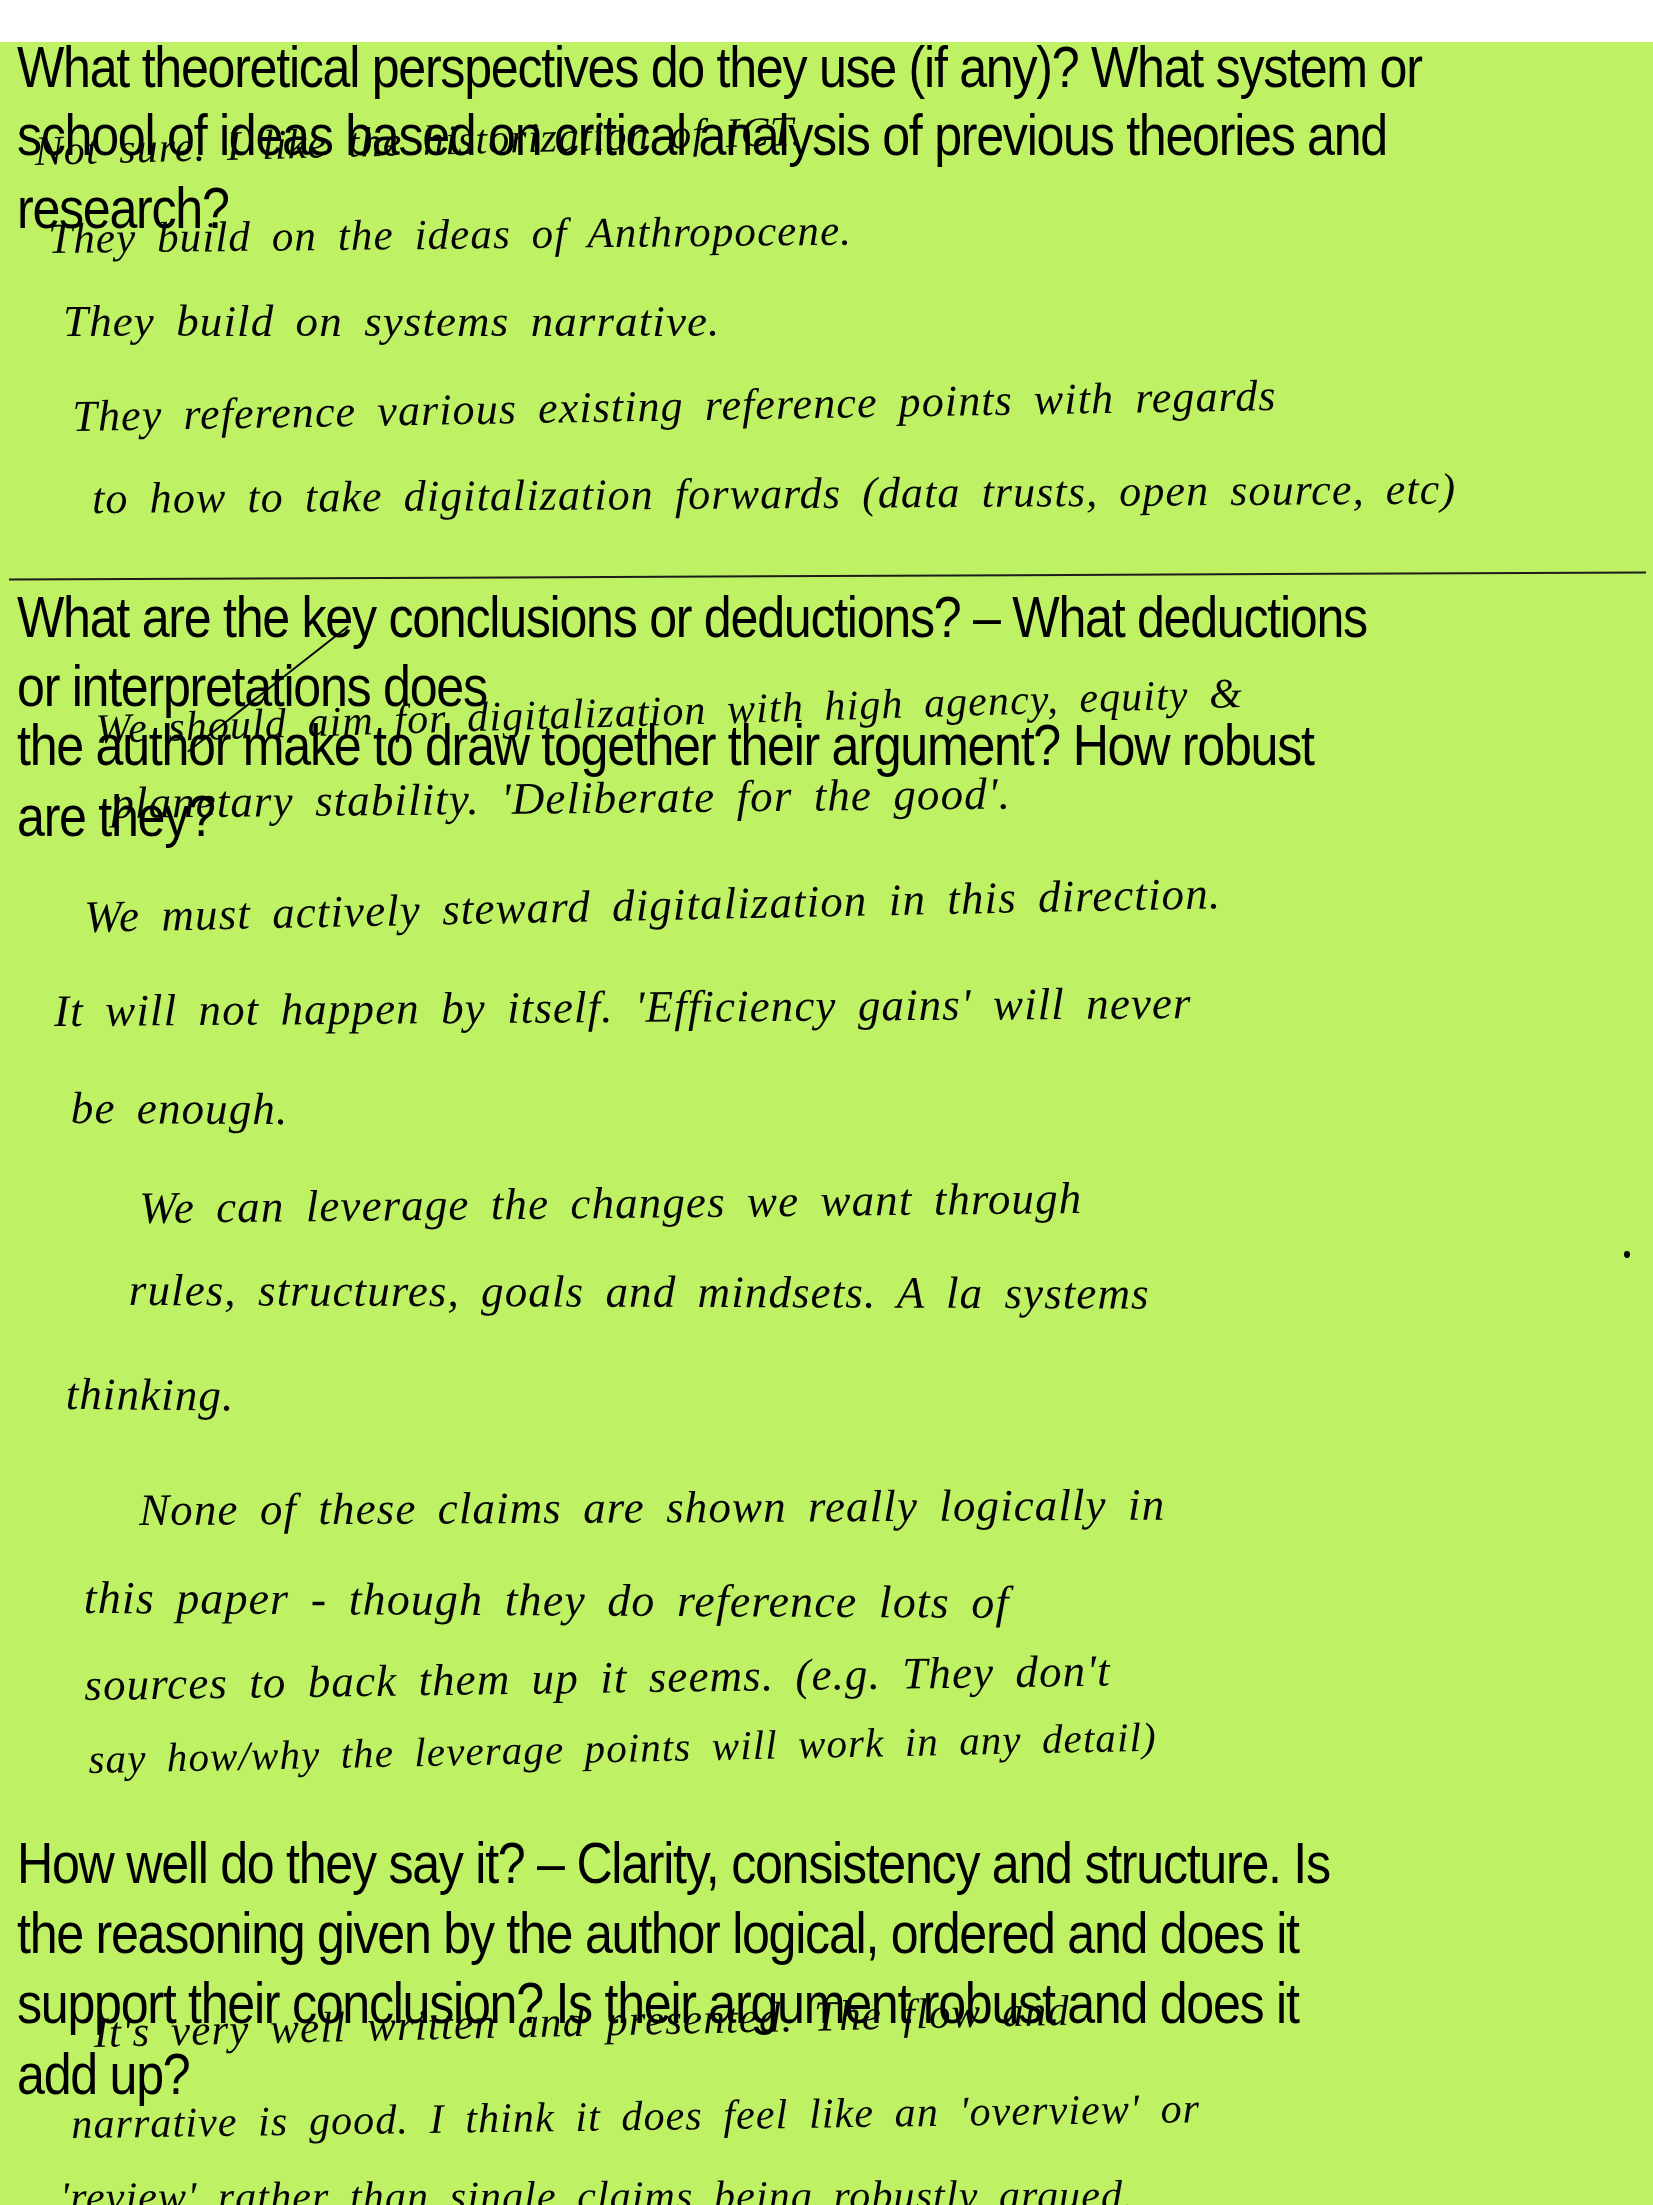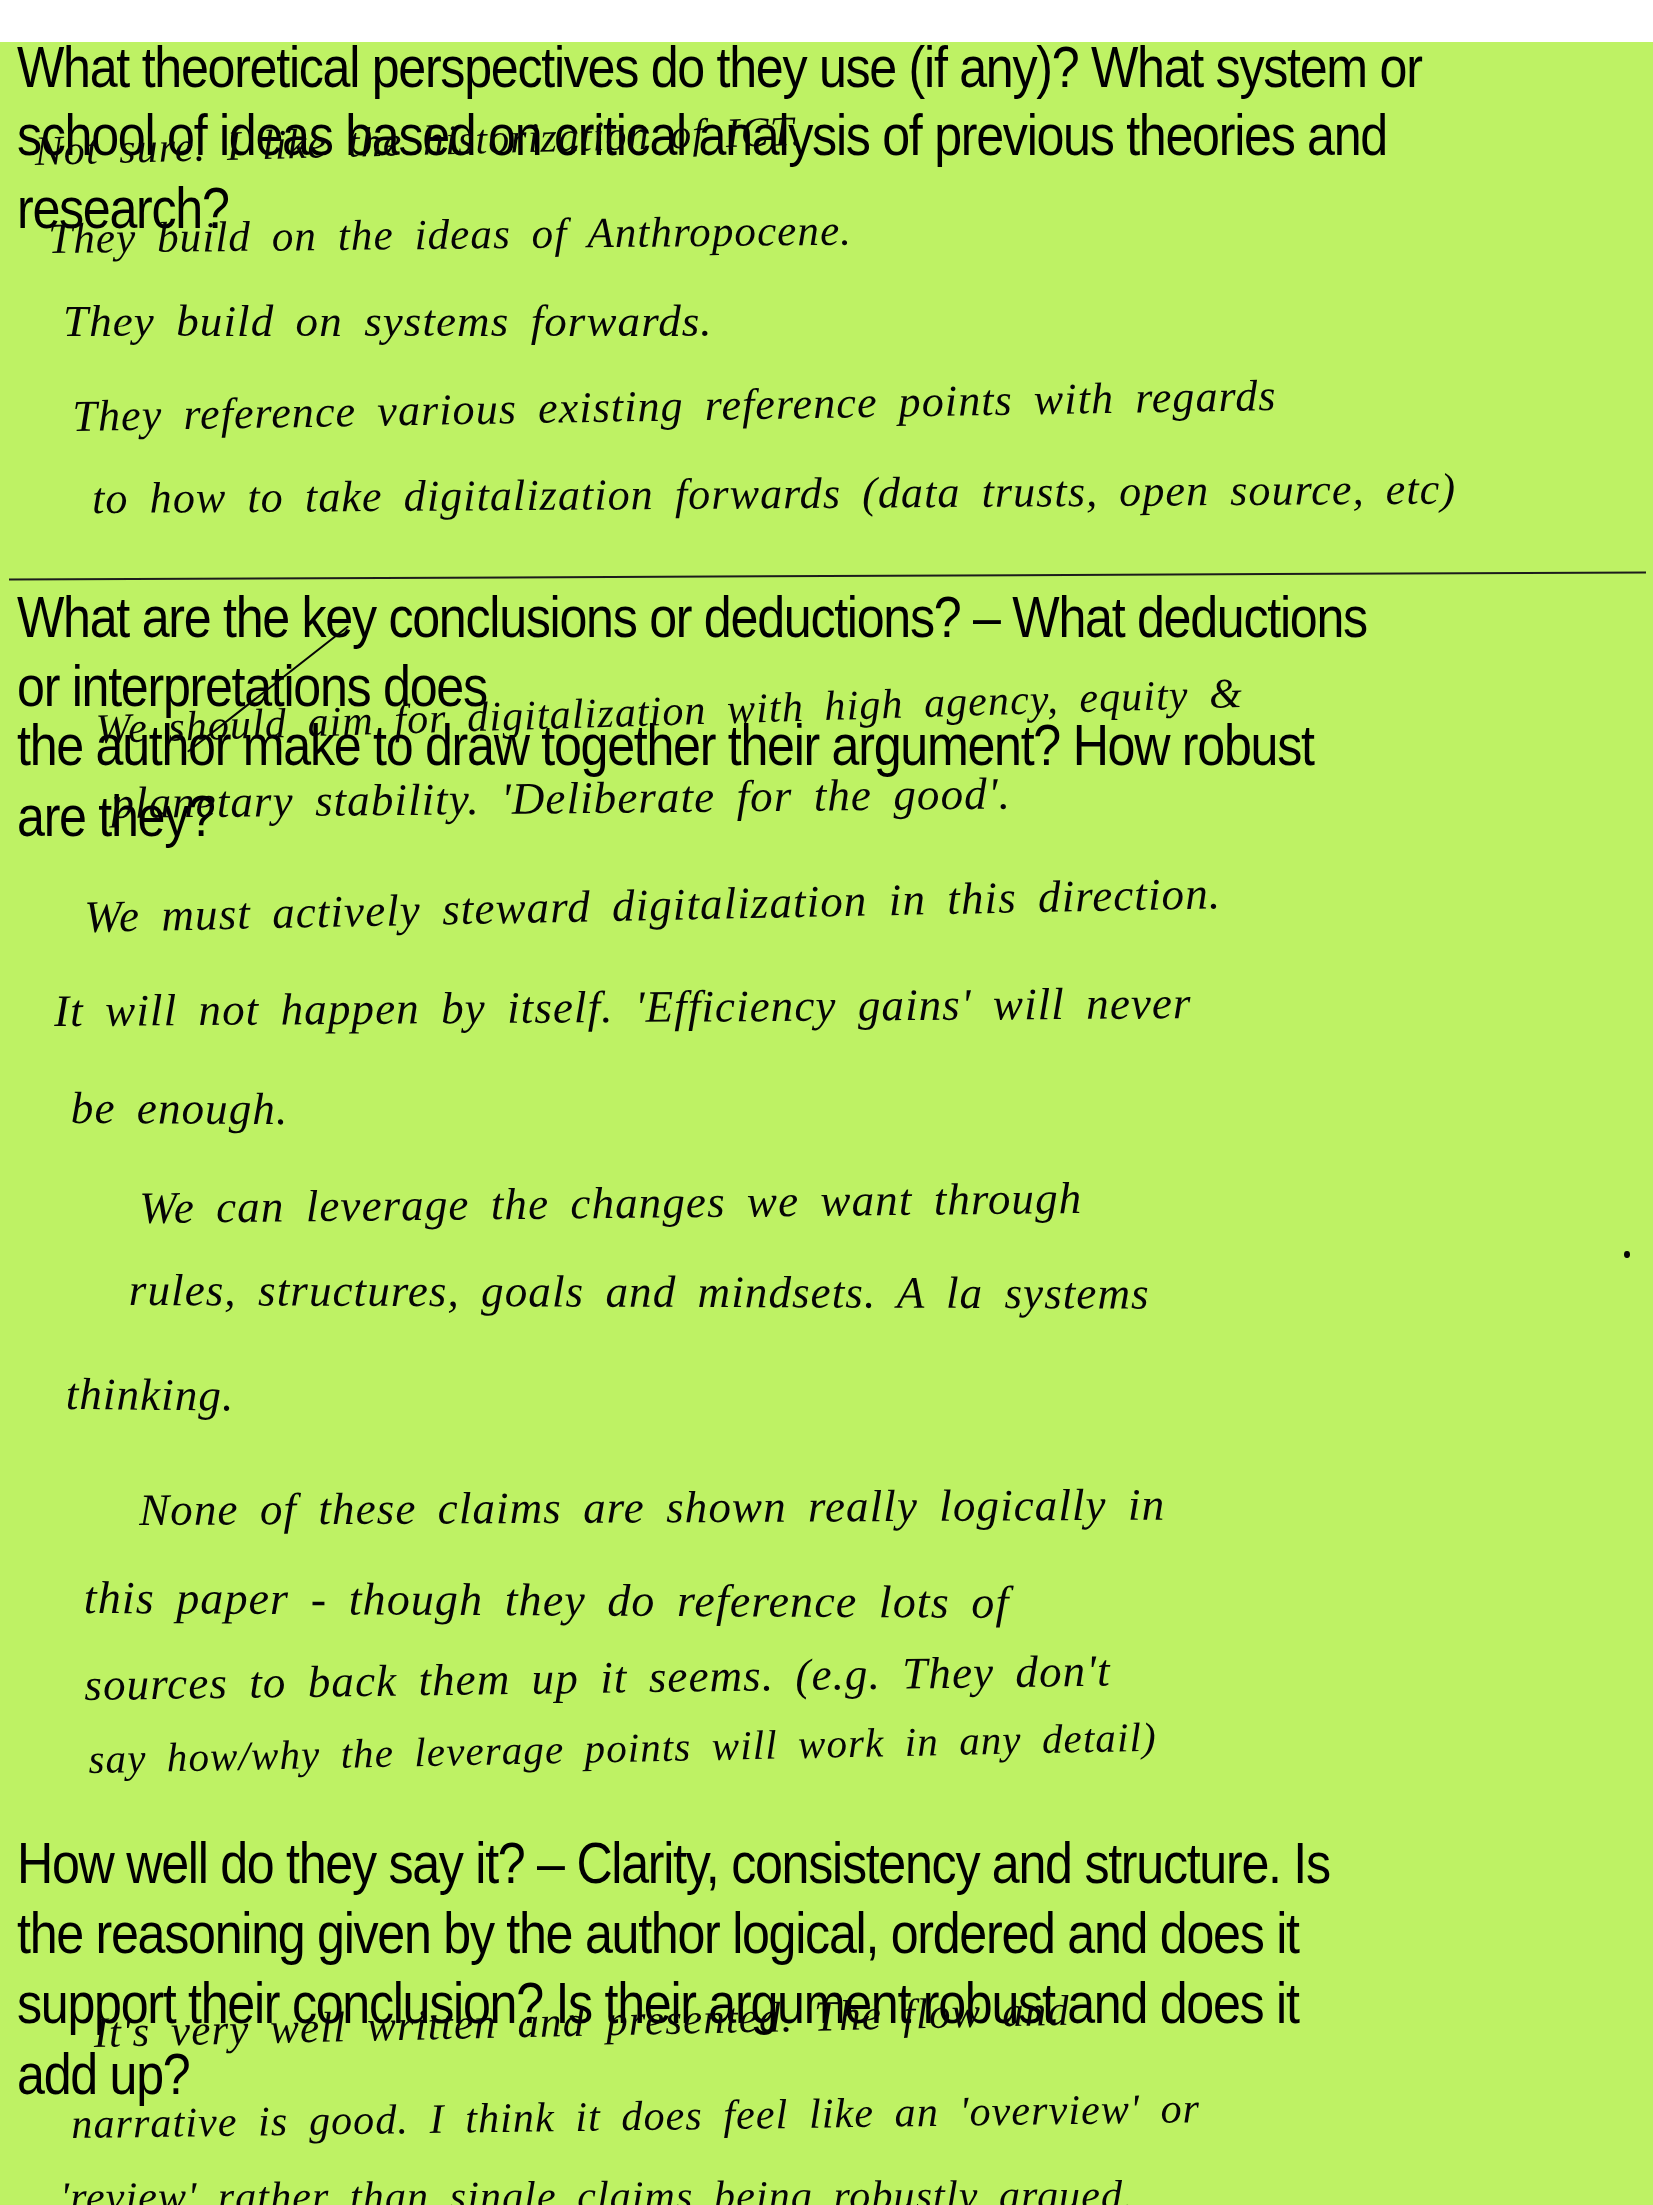--- a/index.html
+++ b/index.html
@@ -72,21 +72,21 @@
 <body>
 
 <div class="page">
 
   <div class="print-line" style="left:17px; top:-8px;">What theoretical perspectives do they use (if any)? What system or</div>
   <div class="print-line" style="left:17px; top:60px;">school of ideas based on critical analysis of previous theories and</div>
   <div class="print-line" style="left:17px; top:133px;">research?</div>
 
   <div class="hw" style="left:34px;  top:85px;  font-size:42px; transform:rotate(-1.5deg);">Not sure. I like the historization of ICT.</div>
   <div class="hw" style="left:48px;  top:172px;  font-size:43px; transform:rotate(-0.6deg);">They build on the ideas of Anthropocene.</div>
-  <div class="hw" style="left:63px; top:253px;  font-size:45px; transform:rotate(0deg);">They build on systems forwards.</div>
+  <div class="hw" style="left:63px; top:253px;  font-size:45px; transform:rotate(0deg);">They build on systems narrative.</div>
   <div class="hw" style="left:72px; top:349px;  font-size:44px; transform:rotate(-1deg);">They reference various existing reference points with regards</div>
   <div class="hw" style="left:92px; top:431px;  font-size:44px; transform:rotate(-0.4deg);">to how to take digitalization forwards (data trusts, open source, etc)</div>
 
   <div class="divider"></div>
 
   <div class="print-line" style="left:17px; top:542px;">What are the key conclusions or deductions? –  What deductions</div>
   <div class="print-line" style="left:17px; top:611px;">or interpretations does</div>
   <div class="print-line" style="left:17px; top:670px;">the author make to draw together their argument? How robust</div>
   <div class="print-line" style="left:17px; top:741px;">are they?</div>
 

